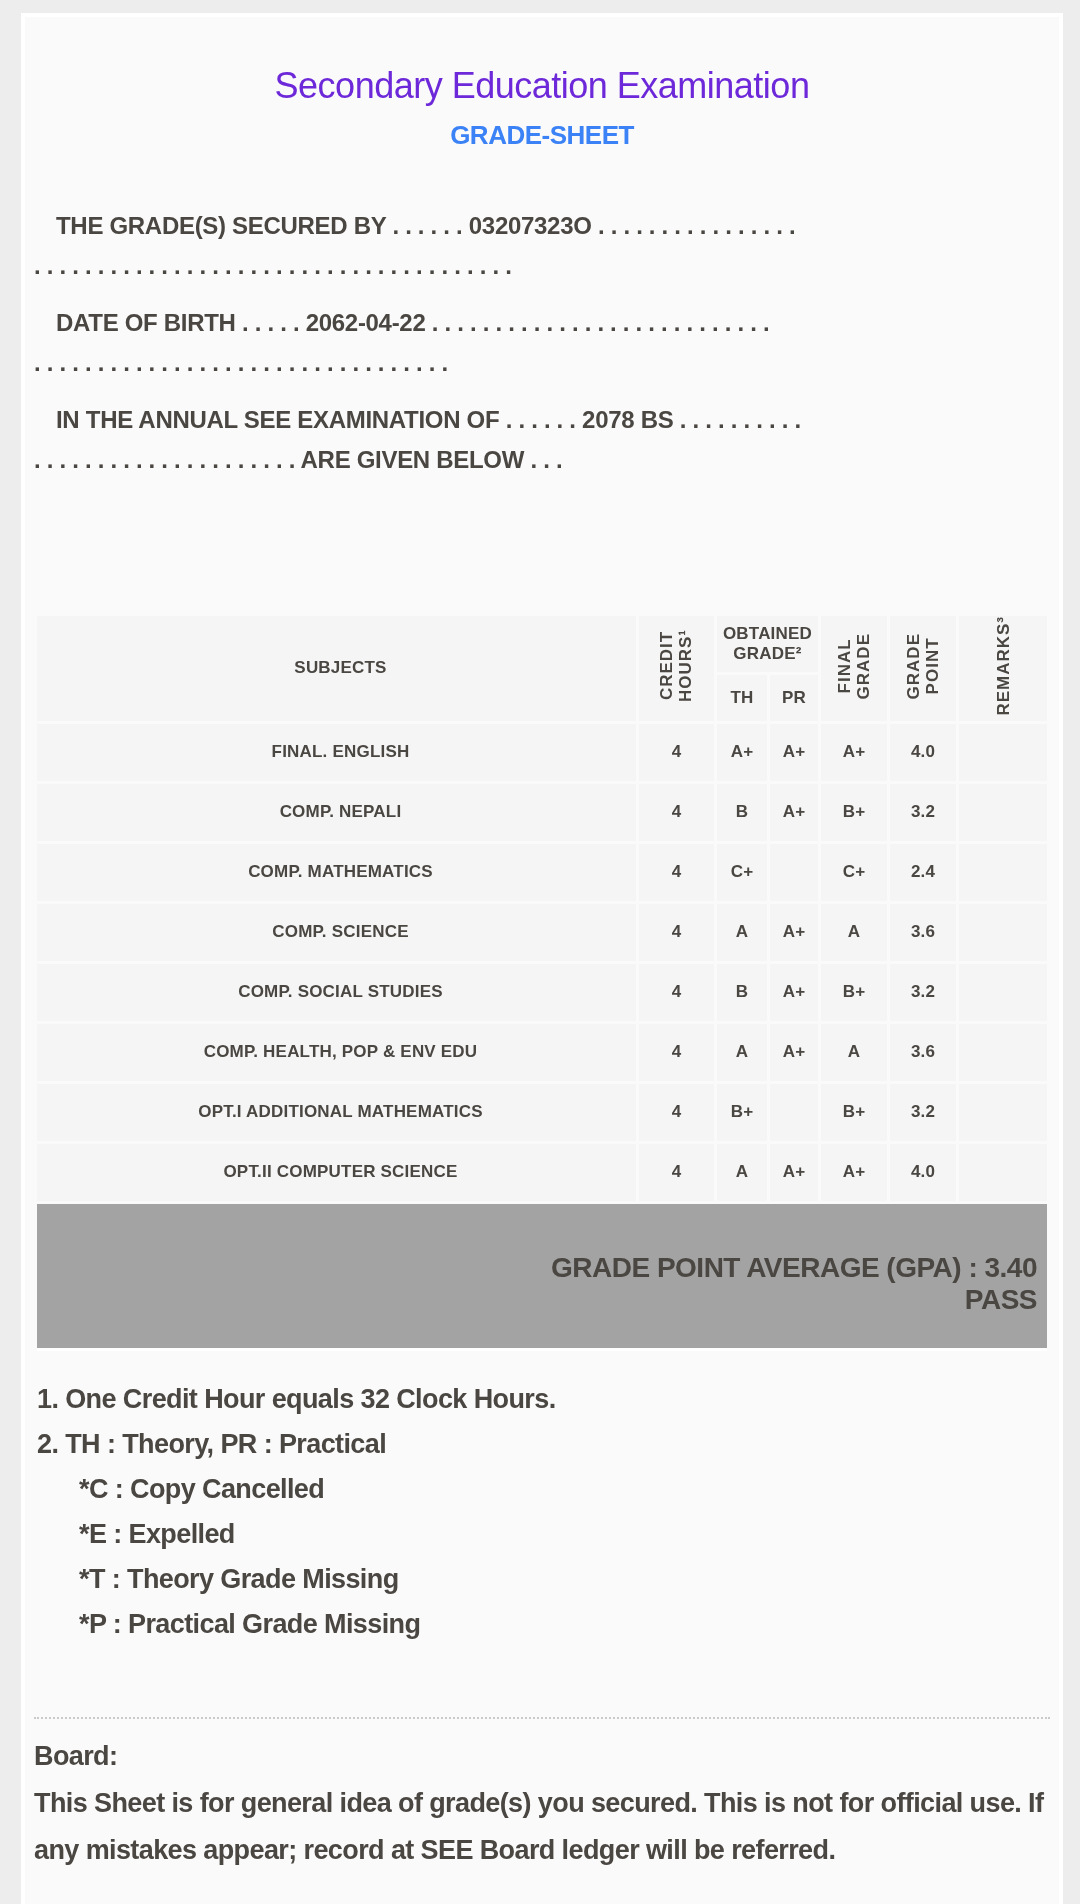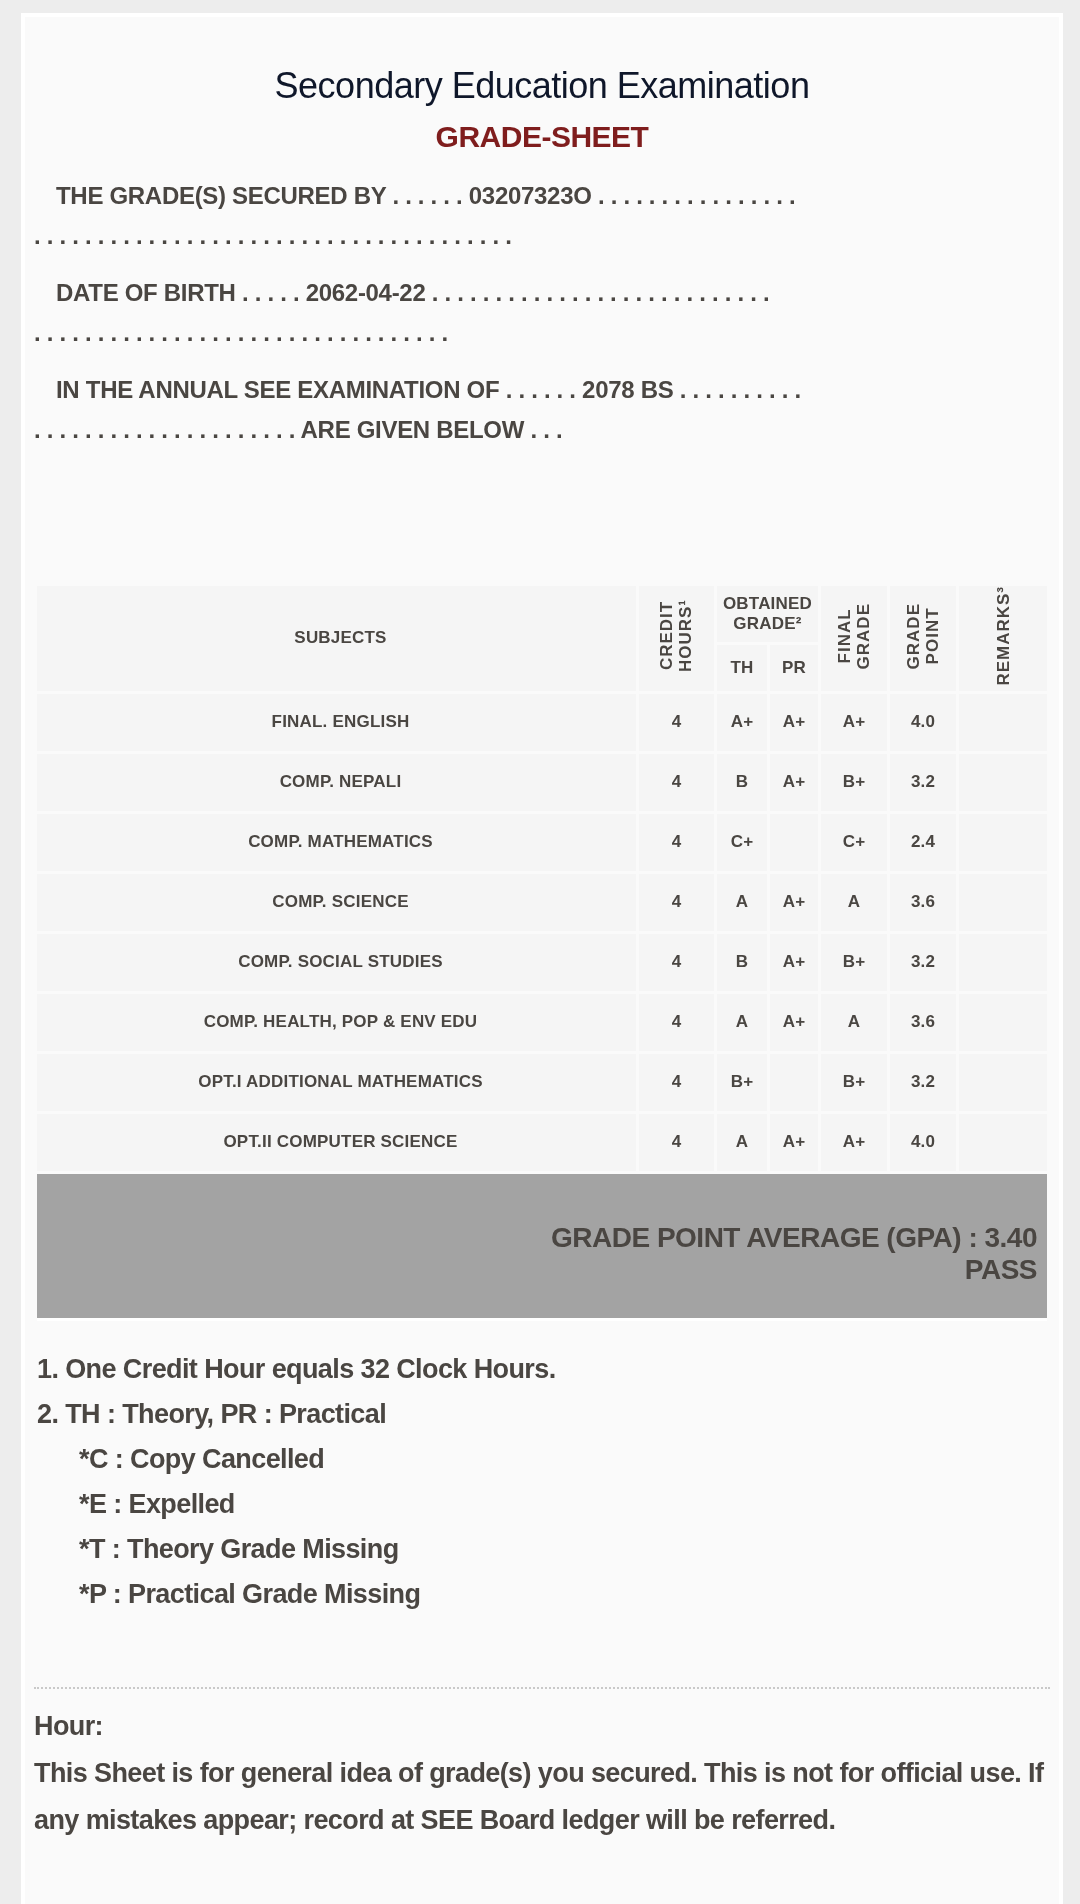--- a/index.html
+++ b/index.html
@@ -10,27 +10,27 @@
     color:#4a4642;
   }
   .card {
     position:absolute; left:21px; top:13px; width:1042px; height:1891px;
     background:#fafafa;
     border-left:4px solid #fff; border-right:4px solid #fff; border-top:4px solid #fff;
     padding:0 9px;
   }
   .page-title {
     margin-top:48px; text-align:center;
-    font-size:36px; font-weight:400; color:#0f172a; letter-spacing:-0.5px;
+    font-size:36px; font-weight:400; color:#6d28d9; letter-spacing:-0.5px;
   }
   .page-subtitle {
     margin-top:13px; text-align:center;
-    font-size:30px; font-weight:700; color:#7f1d1d; letter-spacing:-0.5px;
-  }
-  .intro { margin-top:22px; }
+    font-size:26px; font-weight:700; color:#3b82f6; letter-spacing:-0.5px;
+  }
+  .intro { margin-top:55px; }
   .intro .para { margin-bottom:17px; }
   .intro .line {
     font-size:24px; font-weight:700; line-height:40px;
     letter-spacing:-0.3px; white-space:nowrap; overflow:hidden;
   }
   .intro .line.first { padding-left:22px; }
   
   .grade-table-wrap { margin-top:133px; }
   table.grade-table {
     width:100%; border-collapse:separate; border-spacing:3px;
@@ -217,16 +217,16 @@
     <div class="footnote-item">1. One Credit Hour equals 32 Clock Hours.</div>
     <div class="footnote-item">2. TH : Theory, PR : Practical</div>
     <div class="footnote-item indent">*C : Copy Cancelled</div>
     <div class="footnote-item indent">*E : Expelled</div>
     <div class="footnote-item indent">*T : Theory Grade Missing</div>
     <div class="footnote-item indent">*P : Practical Grade Missing</div>
   </div>
 
   <div class="divider"></div>
 
-  <div class="note-heading">Hour:</div>
+  <div class="note-heading">Board:</div>
   <div class="note-body">This Sheet is for general idea of grade(s) you secured. This is not for official use. If any mistakes appear; record at SEE Board ledger will be referred.</div>
 
 </div>
 
 </body></html>

